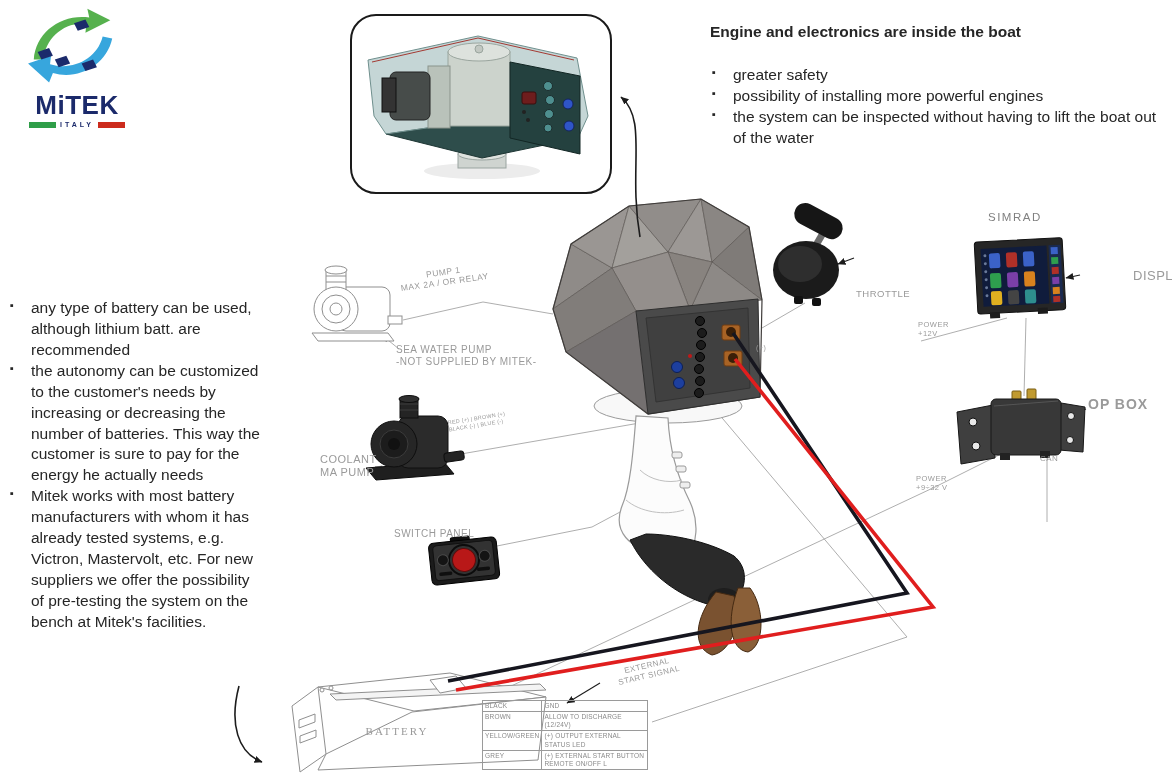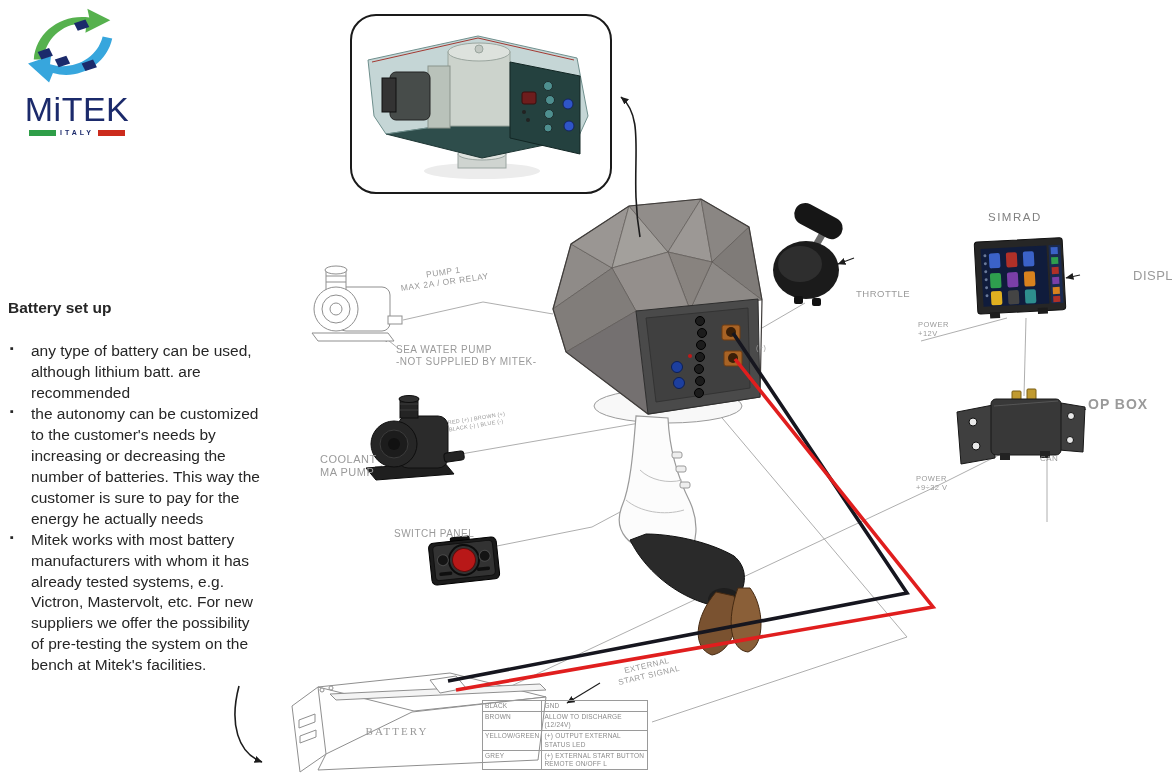--- a/index.html
+++ b/index.html
@@ -3,21 +3,21 @@
 <meta charset="utf-8">
 <style>
   html,body{margin:0;padding:0;background:#fff;}
   .canvas{position:relative;width:1172px;height:776px;background:#fff;overflow:hidden;
           font-family:"Liberation Sans",sans-serif;color:#262626;}
   svg{display:block;}
   .abs{position:absolute;}
 
   
   .logo{position:absolute;left:18px;top:6px;width:118px;height:132px;text-align:center;}
-  .logo-word{font-size:34px;font-weight:normal;color:#1b2a6b;letter-spacing:.5px;line-height:1;margin-top:-2px;text-align:center;}
+  .logo-word{font-size:26px;font-weight:bold;color:#1b2a6b;letter-spacing:.5px;line-height:1;margin-top:-2px;text-align:center;}
   .logo-flag{display:flex;align-items:center;justify-content:center;gap:4px;margin-top:3px;}
   .logo-flag .bar{width:27px;height:6px;}
   .logo-flag .country{font-size:7px;font-weight:bold;color:#1b2a6b;letter-spacing:3px;}
 
   
   .inset-box{position:absolute;left:350px;top:14px;width:258px;height:176px;background:#fff;
              border:2.5px solid #1a1a1a;border-radius:26px;overflow:hidden;}
 
   
   .right-panel{position:absolute;left:710px;top:22px;width:448px;}
@@ -79,23 +79,30 @@
       <circle cx="198" cy="84" r="4.5" fill="#4e8f8f" stroke="#1c2e2e"></circle>
       <circle cx="197" cy="98" r="4.5" fill="#4e8f8f" stroke="#1c2e2e"></circle>
       <circle cx="196" cy="112" r="4" fill="#4e8f8f" stroke="#1c2e2e"></circle>
       <circle cx="216" cy="88" r="5" fill="#2f55c8" stroke="#14245e"></circle>
       <circle cx="217" cy="110" r="5" fill="#2f55c8" stroke="#14245e"></circle>
       <circle cx="172" cy="96" r="2" fill="#222"></circle>
       <circle cx="176" cy="104" r="2" fill="#222"></circle>
     </svg>
   </div>
 
+  <div class="right-panel">
+    <h2 class="panel-heading">Engine and electronics are inside the boat</h2>
+    <ul class="bullets">
+      <li>greater safety</li>
+      <li>possibility of installing more powerful engines</li>
+      <li>the system can be inspected without having to lift the boat out of the water</li>
+    </ul>
+  </div>
 
   <div class="left-panel">
-    <h2 class="panel-heading">Battery set up</h2>
     <ul class="bullets">
       <li>any type of battery can be used, although lithium batt. are recommended</li>
       <li>the autonomy can be customized to the customer's needs by increasing or decreasing the number of batteries. This way the customer is sure to pay for the energy he actually needs</li>
       <li>Mitek works with most battery manufacturers with whom it has already tested systems, e.g. Victron, Mastervolt, etc. For new suppliers we offer the possibility of pre-testing the system on the bench at Mitek's facilities.</li>
     </ul>
   </div>
 
   <svg class="abs" style="left:0;top:0" width="1172" height="776" viewBox="0 0 1172 776">
     <defs>
       <marker id="mD" markerWidth="9" markerHeight="8" refX="7.5" refY="3.5" orient="auto" markerUnits="userSpaceOnUse">

